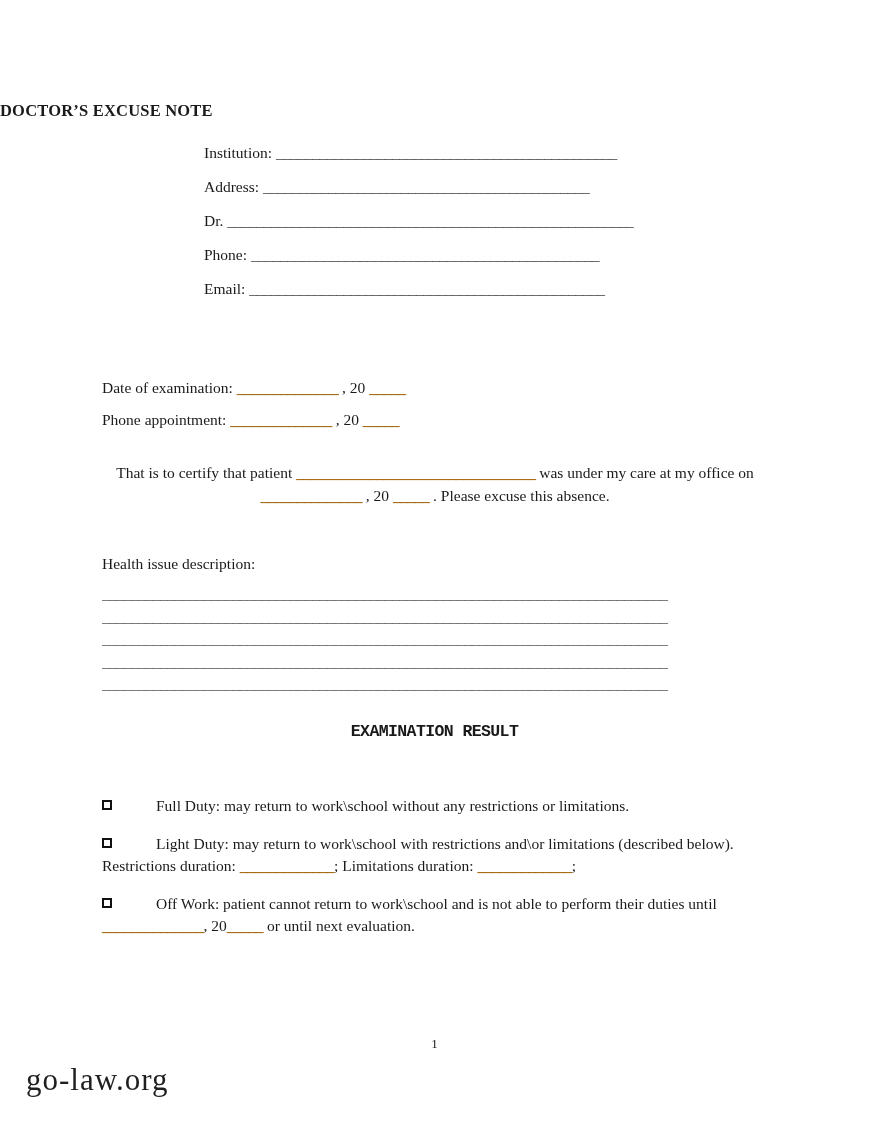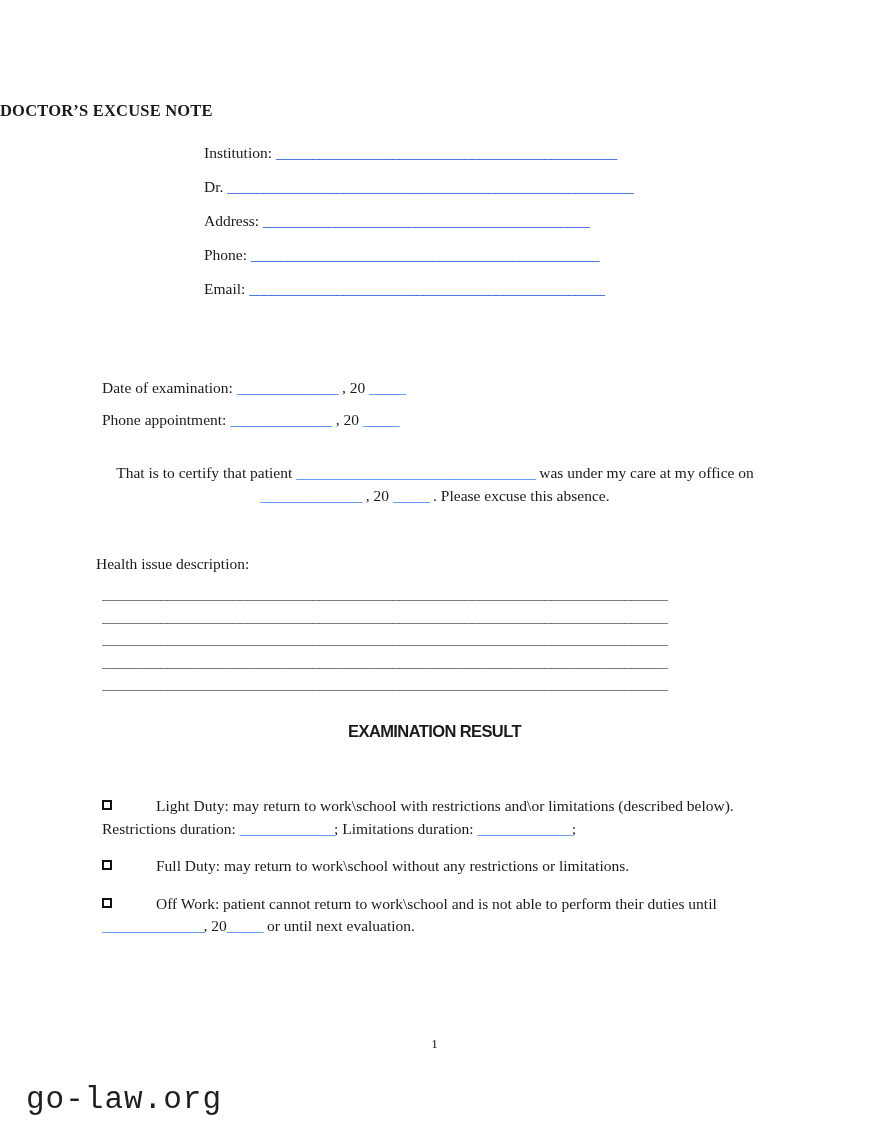--- a/index.html
+++ b/index.html
@@ -39,40 +39,40 @@
   }
   .section-title {
     position: absolute;
     top: 722px;
     left: 0;
     width: 869px;
     text-align: center;
     font-size: 16.5px;
     font-weight: bold;
     letter-spacing: -0.6px;
-    font-family: Liberation Sans, sans-serif;
+    font-family: Liberation Mono, monospace;
   }
 
   
   .provider-block {
     position: absolute;
     top: 136px;
     left: 204px;
     width: 620px;
   }
   .provider-row {
     height: 34px;
     line-height: 34px;
     font-size: 15.5px;
     white-space: nowrap;
     display: block;
   }
   .provider-row .lbl { }
   .provider-row .rule {
-    color: #1d4ed8;
+    color: #404040;
     letter-spacing: -0.5px;
   }
 
   
   .date-block {
     position: absolute;
     top: 372px;
     left: 102px;
     width: 700px;
   }
@@ -91,21 +91,21 @@
     width: 666px;
     font-size: 15.5px;
     line-height: 22.5px;
     text-align: center;
   }
 
   
   .health-label {
     position: absolute;
     top: 553px;
-    left: 96px;
+    left: 102px;
     font-size: 15.5px;
     line-height: 22px;
   }
   .health-lines {
     position: absolute;
     top: 583px;
     left: 102px;
     width: 668px;
   }
   .health-lines .ruleline {
@@ -141,61 +141,60 @@
     box-sizing: border-box;
     vertical-align: 1px;
     margin-right: 0;
   }
   .option .gap {
     display: inline-block;
     width: 44px;
   }
   .option .otext { }
 
-  .blank-sm { color: #3b82f6; letter-spacing: -0.5px; }
+  .blank-sm { color: #a16207; letter-spacing: -0.5px; font-weight: bold; }
 
   
   .page-number {
     position: absolute;
     top: 1036px;
     left: 0;
     width: 869px;
     text-align: center;
     font-size: 13px;
   }
   .watermark {
     position: absolute;
     top: 1062px;
     left: 26px;
-    font-family: Liberation Mono, monospace;
+    font-family: Liberation Serif, serif;
     font-size: 31px;
     letter-spacing: 1px;
     color: #1f1f1f;
-    margin-top: 20px;
   }
 </style>
 </head>
 <body>
 
 <div class="page">
 
   <div class="doc-title">DOCTOR’S EXCUSE NOTE</div>
 
   <div class="provider-block">
     <div class="provider-row">
       <span class="lbl">Institution:</span>
       <span class="rule">_______________________________________________</span>
     </div>
     <div class="provider-row">
+      <span class="lbl">Address:</span>
+      <span class="rule">_____________________________________________</span>
+    </div>
+    <div class="provider-row">
       <span class="lbl">Dr.</span>
       <span class="rule">________________________________________________________</span>
-    </div>
-    <div class="provider-row">
-      <span class="lbl">Address:</span>
-      <span class="rule">_____________________________________________</span>
     </div>
     <div class="provider-row">
       <span class="lbl">Phone:</span>
       <span class="rule">________________________________________________</span>
     </div>
     <div class="provider-row">
       <span class="lbl">Email:</span>
       <span class="rule">_________________________________________________</span>
     </div>
   </div>
@@ -233,25 +232,25 @@
     <span class="ruleline">______________________________________________________________________________</span>
     <span class="ruleline">______________________________________________________________________________</span>
     <span class="ruleline">______________________________________________________________________________</span>
   </div>
 
   <div class="section-title">EXAMINATION RESULT</div>
 
   <div class="options">
 
     <div class="option">
+      <span class="box"></span><span class="gap"></span><span class="otext">Full Duty: may return to work\school without any restrictions or limitations.</span>
+    </div>
+
+    <div class="option">
       <span class="box"></span><span class="gap"></span><span class="otext">Light Duty: may return to work\school with restrictions and\or limitations (described below). Restrictions duration: </span><span class="blank-sm">_____________</span><span>; Limitations duration: </span><span class="blank-sm">_____________</span><span>;</span>
-    </div>
-
-    <div class="option">
-      <span class="box"></span><span class="gap"></span><span class="otext">Full Duty: may return to work\school without any restrictions or limitations.</span>
     </div>
 
     <div class="option">
       <span class="box"></span><span class="gap"></span><span class="otext">Off Work: patient cannot return to work\school and is not able to perform their duties until </span><span class="blank-sm">______________</span><span>, 20</span><span class="blank-sm">_____</span><span> or until next evaluation.</span>
     </div>
 
   </div>
 
   <div class="page-number">1</div>
 

